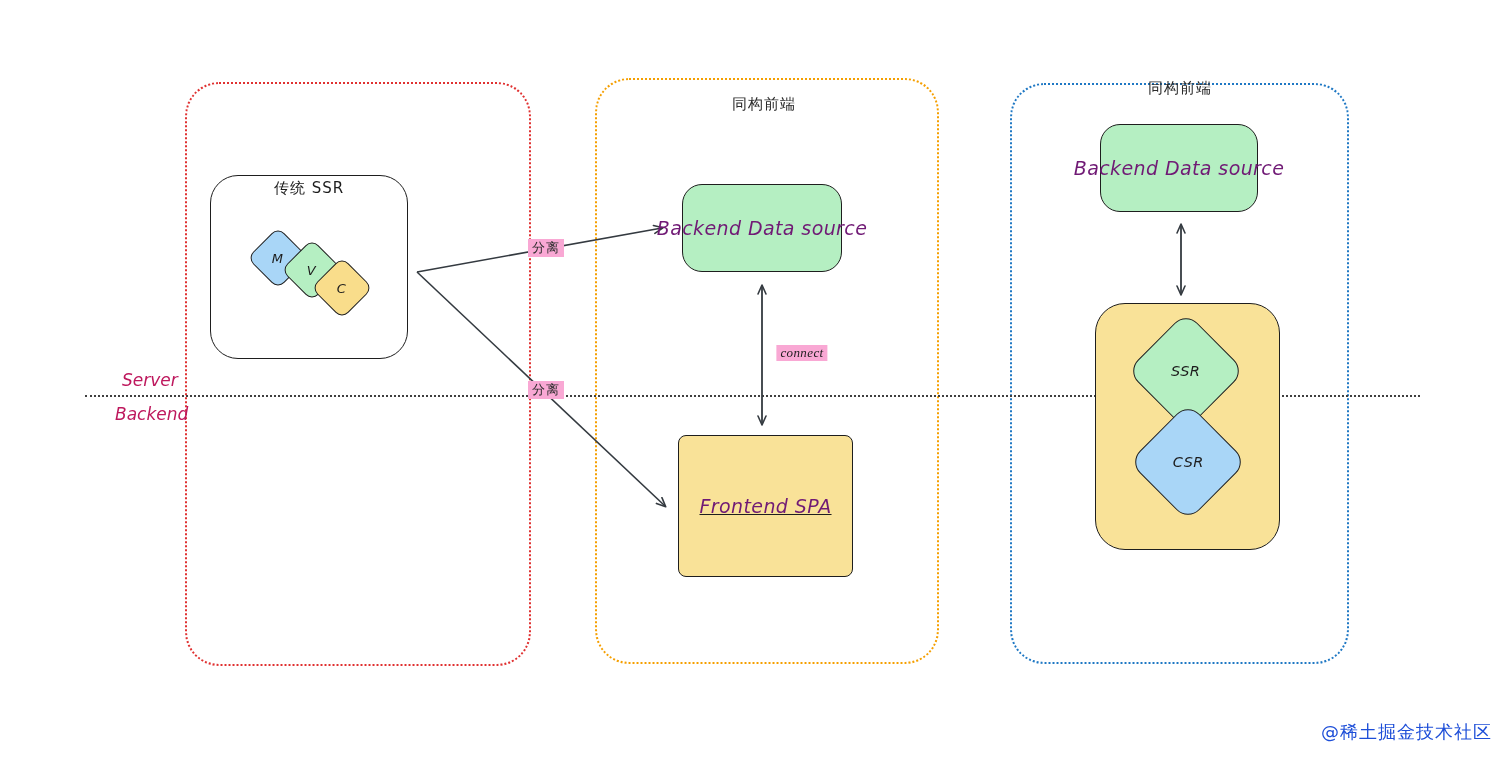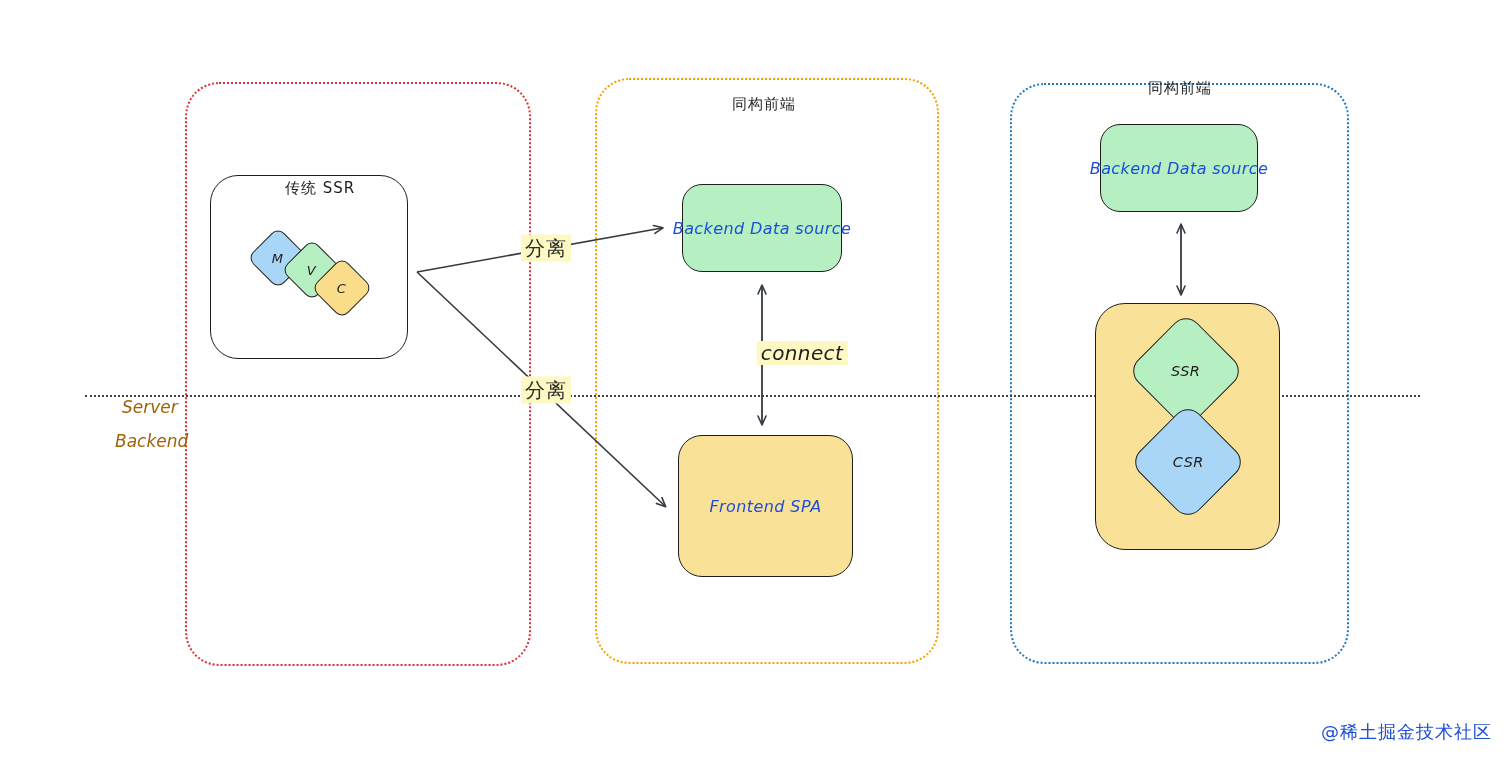--- a/index.html
+++ b/index.html
@@ -32,45 +32,44 @@
   }
 
   
   .divider{
     position:absolute;left:85px;top:395px;width:1335px;height:0;
     border-top:2.5px dotted #3f3f3f;
     z-index:2;
   }
   .layer-label{
     position:absolute;
-    color:#a16207;
+    color:#be185d;
     font-size:17px;
     font-style:italic;
     z-index:6;
     white-space:nowrap;
-    margin-top:27px;
   }
 
   
   .node{
     position:absolute;
     border:1.6px solid #1e1e1e;
     display:flex;align-items:center;justify-content:center;
     text-align:center;
     z-index:4;
     box-sizing:border-box;
   }
-  .node .lbl{font-size:16px;color:#1d4ed8;white-space:nowrap;}
+  .node .lbl{font-size:19px;color:#701a75;white-space:nowrap;}
   .hand{font-style:italic;letter-spacing:.4px;}
 
   .trad-box{left:210px;top:175px;width:198px;height:184px;border-radius:28px;background:#ffffff;}
-  .trad-title{position:absolute;left:309px;top:188px;transform:translate(-50%,-50%);font-size:15px;color:#1c1c1c;white-space:nowrap;z-index:5;letter-spacing:1px;margin-left:11px;}
+  .trad-title{position:absolute;left:309px;top:188px;transform:translate(-50%,-50%);font-size:15px;color:#1c1c1c;white-space:nowrap;z-index:5;letter-spacing:1px;}
 
   .green-box{background:#b5efc2;border-radius:20px;}
-  .yellow-box{background:#f9e298;border-radius:24px;}
+  .yellow-box{background:#f9e298;border-radius:8px;text-decoration:underline;}
 
   .mid-backend{left:682px;top:184px;width:160px;height:88px;}
   .mid-spa{left:678px;top:435px;width:175px;height:142px;}
   .right-backend{left:1100px;top:124px;width:158px;height:88px;}
   .iso-container{left:1095px;top:303px;width:185px;height:247px;border-radius:30px;background:#f9e298;border:1.6px solid #1e1e1e;}
 
   
   .diamond{
     position:absolute;
     border:1.6px solid #1e1e1e;
@@ -84,27 +83,28 @@
   .d-green{background:#b5efc2;}
   .d-yellow{background:#f9dd8b;}
   .d-small{width:44px;height:44px;border-radius:9px;}
   .d-big{width:84px;height:84px;border-radius:16px;}
   .d-big > span{font-size:14.5px;}
 
   
   .edge-label{
     position:absolute;
     transform:translate(-50%,-50%);
-    background:#fef9c3;
+    background:#f9a8d4;
     padding:0 4px;
-    font-size:20px;
+    font-size:13px;
     color:#2b2b2b;
     z-index:6;
     white-space:nowrap;
     letter-spacing:1px;
+    font-family:Liberation Serif, serif;
   }
   .edge-label.en{font-style:italic;letter-spacing:.4px;color:#1c1c1c;}
 
   svg.arrows{position:absolute;left:0;top:0;z-index:3;pointer-events:none;}
 
   .watermark{
     position:absolute;
     right:20px;top:720px;
     font-size:18px;
     color:#1d4ed8;

